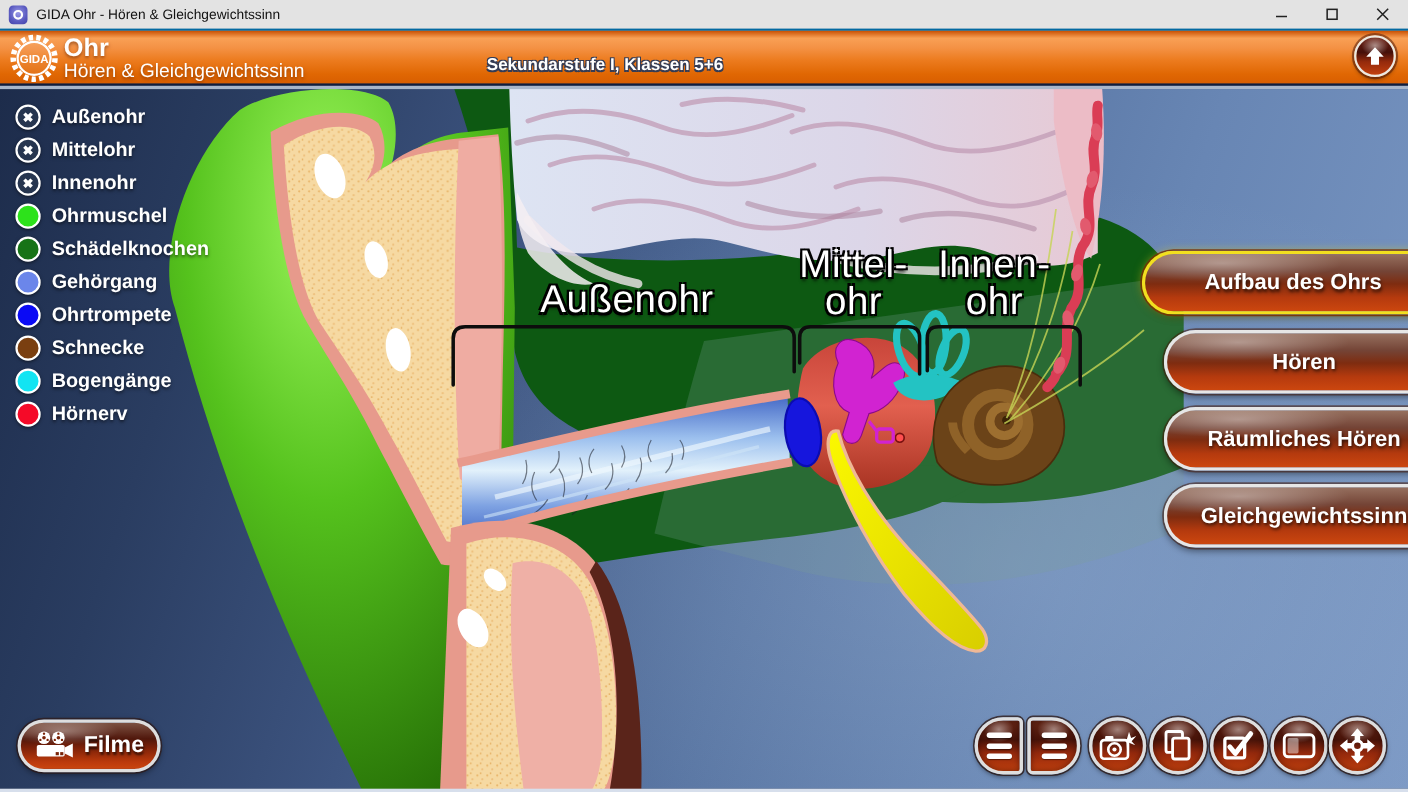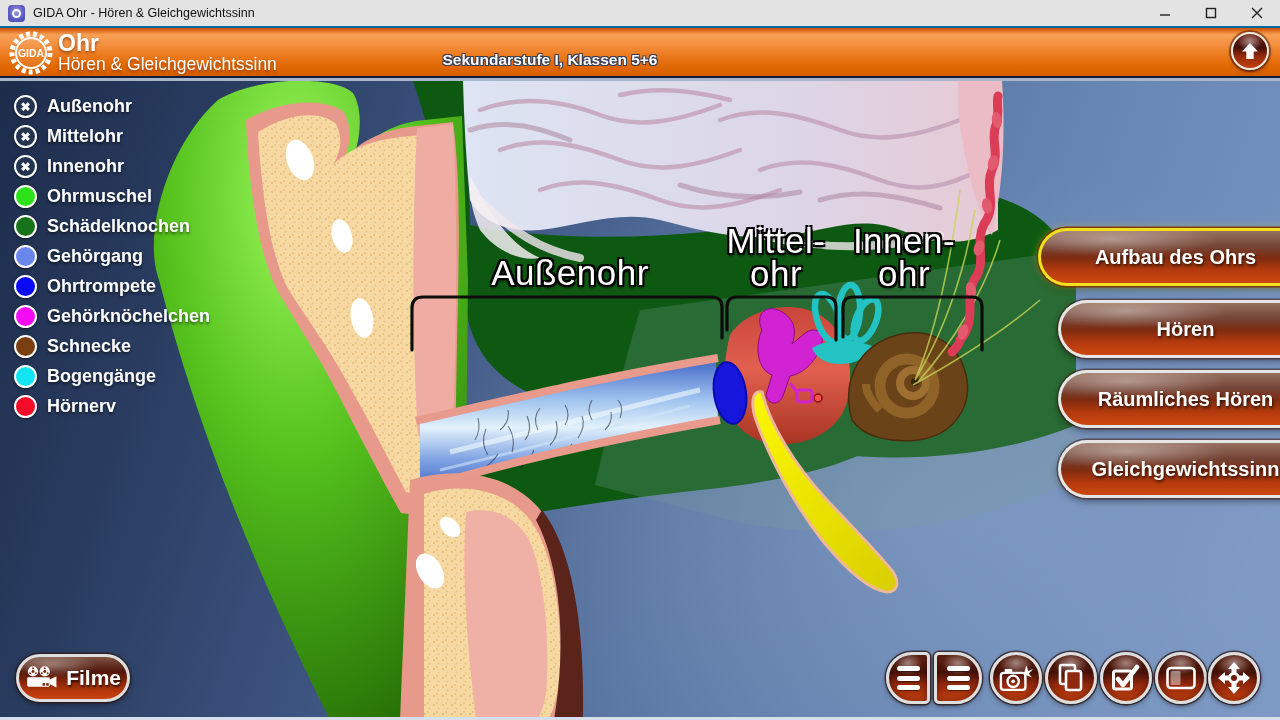--- a/index.html
+++ b/index.html
@@ -58,21 +58,21 @@
   .lrow{display:flex;align-items:center;gap:10px;height:23px;cursor:pointer;}
   .dot{width:23px;height:23px;border-radius:50%;border:2px solid #fff;flex:0 0 auto;
     box-shadow:0 1px 3px rgba(0,0,0,.5);display:flex;align-items:center;justify-content:center;}
   .dot span{color:#fff;font-size:12px;font-weight:bold;line-height:1;transform:translateY(-0.5px);}
   .llabel{color:#fff;font-size:18px;font-weight:bold;text-shadow:0 2px 3px rgba(0,0,0,.55);white-space:nowrap;}
   .hideall{position:absolute;left:14px;top:621px;display:flex;align-items:center;gap:10px;cursor:pointer;}
   .hideall .dot{border:2px solid rgba(255,255,255,.25);box-shadow:0 1px 3px rgba(0,0,0,.4);}
   .hideall .llabel{color:#f5e614;}
 
   
-  .filme{position:absolute;left:16px;top:654px;width:114px;height:48px;border-radius:24px;
+  .filme{position:absolute;left:16px;top:654px;width:130px;height:48px;border-radius:24px;
     border:3px solid #dedede;cursor:pointer;display:flex;align-items:center;justify-content:center;gap:9px;
     background:radial-gradient(ellipse 70% 50% at 30% 18%, rgba(255,255,255,.35), rgba(255,255,255,0) 60%),
       linear-gradient(180deg,#7d5243 0%,#50170b 35%,#7e2209 55%,#bb3a0c 85%,#ca450f 100%);
     box-shadow:0 0 0 1.5px rgba(50,20,10,.6),0 2px 6px rgba(0,0,0,.5);}
   .filme .flabel{color:#fff;font-size:21px;font-weight:bold;text-shadow:1px 2px 2px rgba(0,0,0,.6);}
 
   
   .navbtn{position:absolute;left:1058px;width:252px;height:58px;
     border:3px solid #e6e6e6;border-right:none;border-radius:29px 0 0 29px;cursor:pointer;
     background:radial-gradient(ellipse 70% 55% at 26% 16%, rgba(255,255,255,.38), rgba(255,255,255,0) 58%),
@@ -342,24 +342,20 @@
     </div>
     <div class="lrow">
       <span class="dot" style="background: rgb(107, 134, 234);"></span>
       <span class="llabel">Gehörgang</span>
     </div>
     <div class="lrow">
       <span class="dot" style="background: rgb(10, 10, 245);"></span>
       <span class="llabel">Ohrtrompete</span>
     </div>
     <div class="lrow">
-      <span class="dot" style="background: rgb(245, 10, 245);"></span>
-      <span class="llabel">Gehörknöchelchen</span>
-    </div>
-    <div class="lrow">
       <span class="dot" style="background: rgb(122, 63, 16);"></span>
       <span class="llabel">Schnecke</span>
     </div>
     <div class="lrow">
       <span class="dot" style="background: rgb(18, 228, 242);"></span>
       <span class="llabel">Bogengänge</span>
     </div>
     <div class="lrow">
       <span class="dot" style="background: rgb(245, 10, 40);"></span>
       <span class="llabel">Hörnerv</span>

